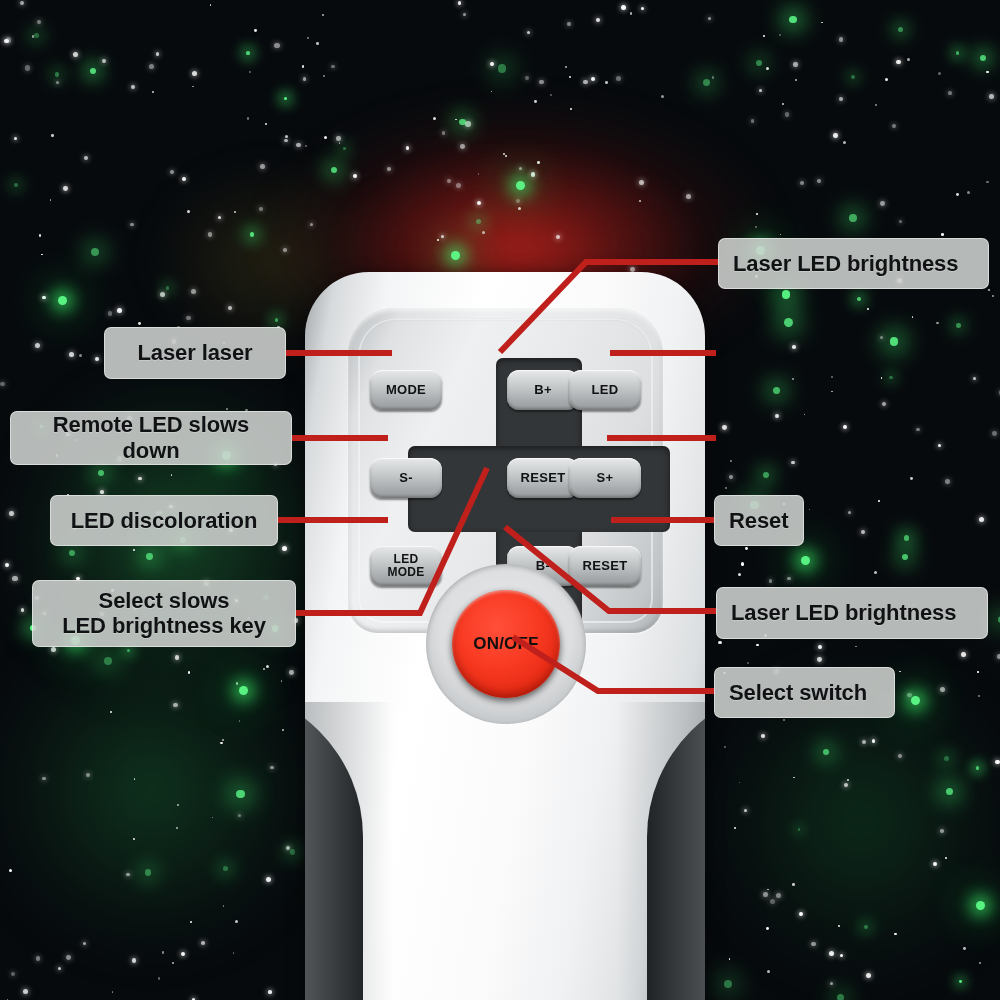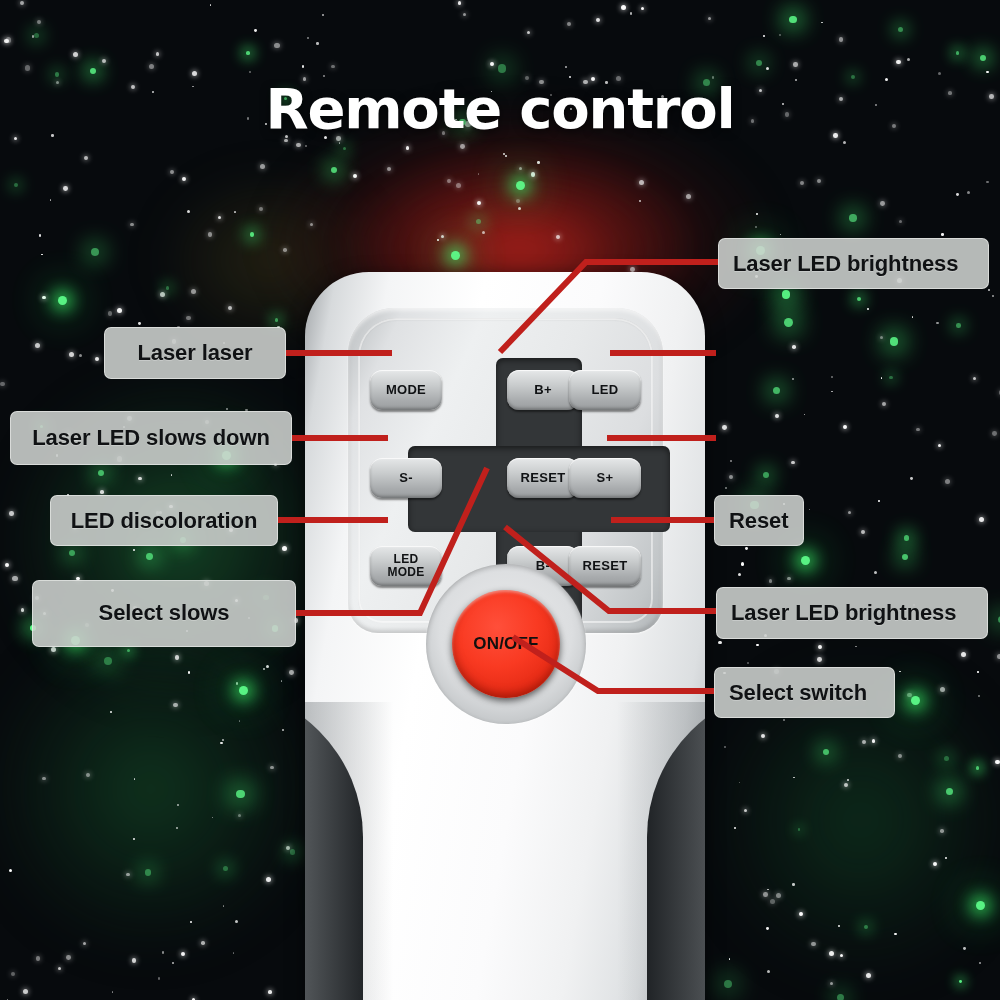--- a/index.html
+++ b/index.html
@@ -576,21 +576,20 @@
         <div class="star g" style="left: 636px; top: 976px; width: 9px; height: 9px; opacity: 0.95; box-shadow: rgba(60, 255, 110, 0.75) 0px 0px 16px 6px, rgba(40, 200, 90, 0.28) 0px 0px 40px 14px;"></div>
         <div class="star g" style="left: 451px; top: 251px; width: 9px; height: 9px; opacity: 0.95; box-shadow: rgba(60, 255, 110, 0.75) 0px 0px 16px 6px, rgba(40, 200, 90, 0.28) 0px 0px 40px 14px;"></div>
         <div class="star g" style="left: 516px; top: 181px; width: 9px; height: 9px; opacity: 0.95; box-shadow: rgba(60, 255, 110, 0.75) 0px 0px 16px 6px, rgba(40, 200, 90, 0.28) 0px 0px 40px 14px;"></div>
         <div class="star g" style="left: 756px; top: 246px; width: 9px; height: 9px; opacity: 0.95; box-shadow: rgba(60, 255, 110, 0.75) 0px 0px 16px 6px, rgba(40, 200, 90, 0.28) 0px 0px 40px 14px;"></div>
         <div class="star g" style="left: 344px; top: 901px; width: 9px; height: 9px; opacity: 0.95; box-shadow: rgba(60, 255, 110, 0.75) 0px 0px 16px 6px, rgba(40, 200, 90, 0.28) 0px 0px 40px 14px;"></div>
         <div class="star g" style="left: 58px; top: 296px; width: 9px; height: 9px; opacity: 0.95; box-shadow: rgba(60, 255, 110, 0.75) 0px 0px 16px 6px, rgba(40, 200, 90, 0.28) 0px 0px 40px 14px;"></div>
         <div class="star g" style="left: 976px; top: 901px; width: 9px; height: 9px; opacity: 0.95; box-shadow: rgba(60, 255, 110, 0.75) 0px 0px 16px 6px, rgba(40, 200, 90, 0.28) 0px 0px 40px 14px;"></div>
       </div>
   </div>
 
-  <div class="title">Remote control</div>
 
   <div class="remote">
     <div class="remote-body"></div>
     <div class="taper"></div>
     <div class="taper-shade"></div>
 
     <div class="panel">
       <div class="panel-inner"></div>
       <div class="cross-v"></div>
       <div class="cross-h"></div>
@@ -656,29 +655,30 @@
 
       <path d="M714,691 L598,691 L513,637"></path>
     </g>
   </svg>
 
   <div class="label center" style="left:104px;top:327px;width:182px;height:52px;">
     <span>Laser laser</span>
   </div>
 
   <div class="label center" style="left:10px;top:411px;width:282px;height:54px;">
-    <span>Laser LED slows down</span>
+    <span>Remote LED slows down</span>
   </div>
 
   <div class="label center" style="left:50px;top:495px;width:228px;height:51px;">
     <span>LED discoloration</span>
   </div>
 
   <div class="label center" style="left:32px;top:580px;width:264px;height:67px;flex-direction:column;justify-content:center;line-height:1.1;">
     <span>Select slows</span>
+    <span>LED brightness key</span>
   </div>
 
   <div class="label" style="left:718px;top:238px;width:271px;height:51px;">
     <span>Laser LED brightness</span>
   </div>
 
 
 
   <div class="label" style="left:714px;top:495px;width:90px;height:51px;">
     <span>Reset</span>

